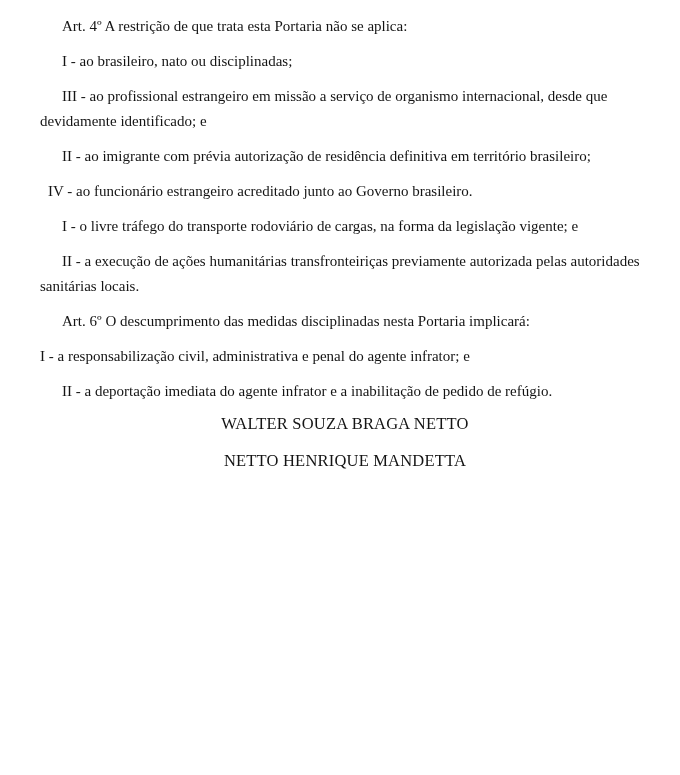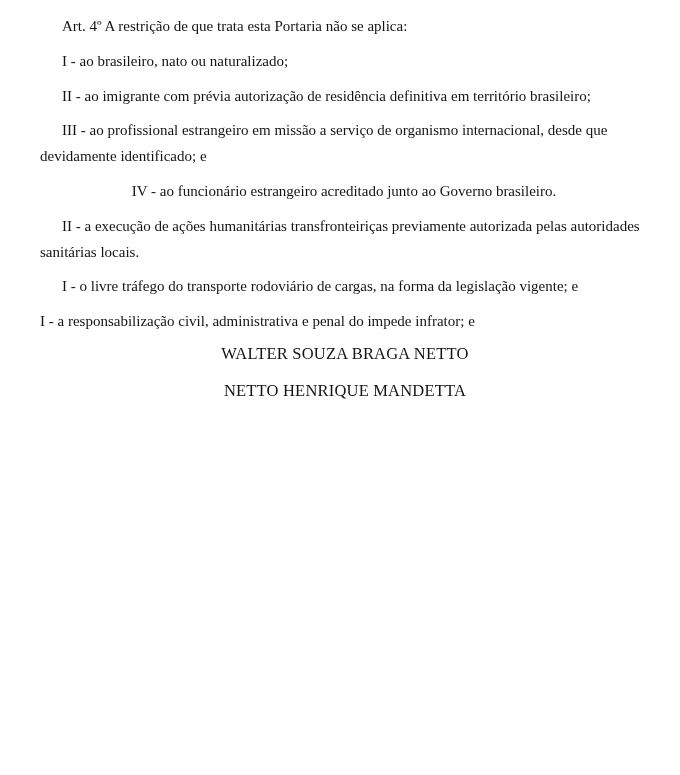--- a/index.html
+++ b/index.html
@@ -26,21 +26,20 @@
     line-height: 1.72;
     text-align: left;
     margin: 0 0 9px 0;
     color: #141414;
   }
   .para.indent {
     text-indent: 22px;
   }
   .para.slight {
     text-indent: 8px;
-    text-align: center;
   }
   .para.flush {
     text-indent: 0px;
   }
   .signature {
     font-size: 16.5px;
     letter-spacing: 0.2px;
     text-align: center;
     margin: 0 0 17px 0;
     color: #141414;
@@ -51,26 +50,28 @@
     padding-left: 10px;
   }
   .sig-1 { margin-top: 2px; }
 </style>
 </head>
 <body>
 
 <div class="page">
 
   <p class="para indent">Art. 4º A restrição de que trata esta Portaria não se aplica:</p>
-  <p class="para indent">I - ao brasileiro, nato ou naturalizado;</p>
+  <p class="para indent">I - ao brasileiro, nato ou disciplinadas;</p>
+  <p class="para indent">III - ao profissional estrangeiro em missão a serviço de organismo internacional, desde que devidamente identificado; e</p>
   <p class="para indent">II - ao imigrante com prévia autorização de residência definitiva em território brasileiro;</p>
-  <p class="para indent">III - ao profissional estrangeiro em missão a serviço de organismo internacional, desde que devidamente identificado; e</p>
   <p class="para slight">IV - ao funcionário estrangeiro acreditado junto ao Governo brasileiro.</p>
+  <p class="para indent">I - o livre tráfego do transporte rodoviário de cargas, na forma da legislação vigente; e</p>
   <p class="para indent">II - a execução de ações humanitárias transfronteiriças previamente autorizada pelas autoridades sanitárias locais.</p>
-  <p class="para indent">I - o livre tráfego do transporte rodoviário de cargas, na forma da legislação vigente; e</p>
-  <p class="para flush">I - a responsabilização civil, administrativa e penal do impede infrator; e</p>
+  <p class="para indent">Art. 6º O descumprimento das medidas disciplinadas nesta Portaria implicará:</p>
+  <p class="para flush">I - a responsabilização civil, administrativa e penal do agente infrator; e</p>
+  <p class="para indent">II - a deportação imediata do agente infrator e a inabilitação de pedido de refúgio.</p>
 
   <div class="sig-block">
     <p class="signature sig-1">WALTER SOUZA BRAGA NETTO</p>
     <p class="signature">NETTO HENRIQUE MANDETTA</p>
   </div>
 
 </div>
 
 </body></html>

